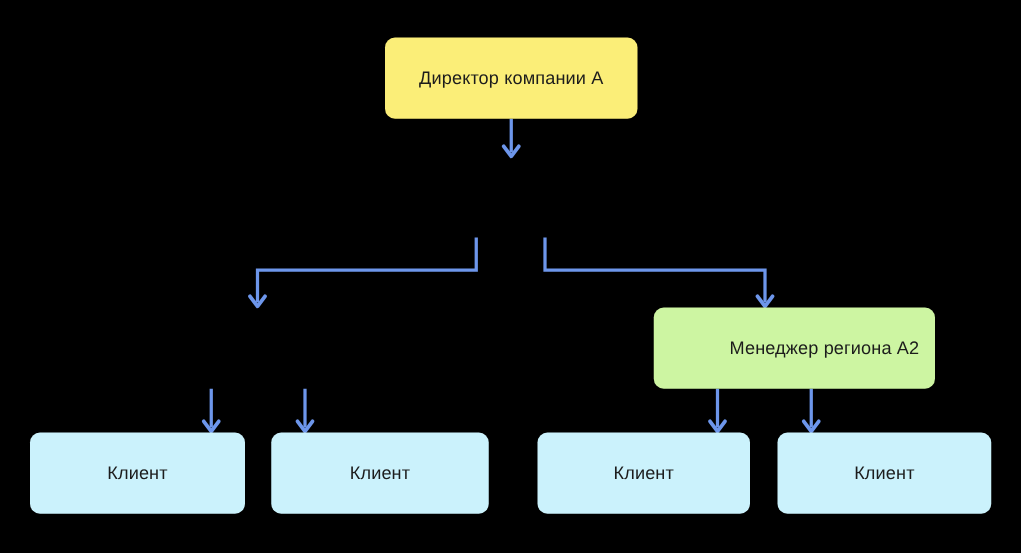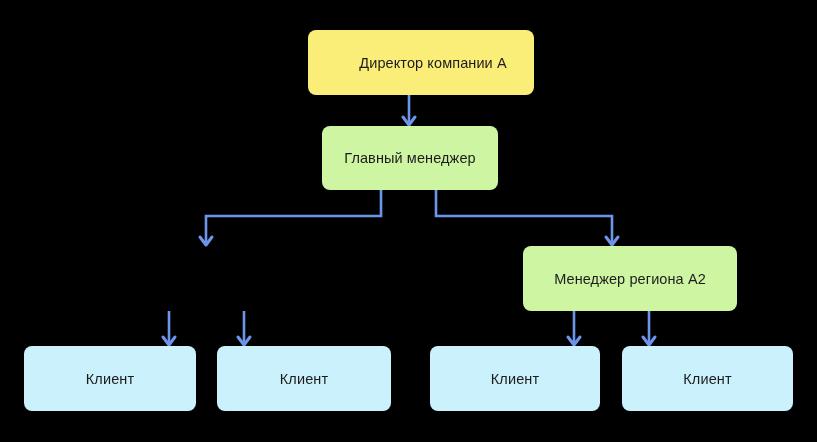--- a/index.html
+++ b/index.html
@@ -29,21 +29,21 @@
     display: flex; align-items: center; justify-content: center;
     text-align: center;
     color: var(--text, #1c1c1c);
     font-size: 14.5px;
     letter-spacing: 0.1px;
   }
   .node span { padding: 0 6px; }
   .n-director { left: 308px; top: 30px;  width: 202px; height: 65px; }
   .n-chief    { left: 322px; top: 126px; width: 176px; height: 64px; }
   .n-a1       { left: 119px; top: 246px; width: 176px; height: 65px; }
-  .n-a2       { left: 523px; top: 246px; width: 214px; height: 65px; }
+  .n-a2       { left: 523px; top: 246px; width: 177px; height: 65px; padding-left: 48px; }
   .n-c1       { left: 24px;  top: 346px; width: 172px; height: 65px; }
   .n-c2       { left: 217px; top: 346px; width: 174px; height: 65px; }
   .n-c3       { left: 430px; top: 346px; width: 170px; height: 65px; }
   .n-c4       { left: 622px; top: 346px; width: 171px; height: 65px; }
 </style>
 </head>
 <body>
 
 <div class="canvas">
 
@@ -78,27 +78,24 @@
       <path class="edge-line" d="M574,311 L574,342"></path>
       <polyline class="edge-head" points="568,337 574,345 580,337"></polyline>
     </g>
 
     <g>
       <path class="edge-line" d="M649,311 L649,342"></path>
       <polyline class="edge-head" points="643,337 649,345 655,337"></polyline>
     </g>
   </svg>
 
-  <div class="node n-director" style="background-color: rgb(251, 238, 120); padding-left: 24px;">
+  <div class="node n-director" style="background-color: rgb(251, 238, 120);">
     <span>Директор компании А</span>
   </div>
 
-  <div class="node n-chief" style="background-color: rgb(205, 245, 162);">
-    <span>Главный менеджер</span>
-  </div>
 
 
   <div class="node n-a2" style="background-color: rgb(205, 245, 162);">
     <span>Менеджер региона А2</span>
   </div>
 
   <div class="node n-c1" style="background-color: rgb(203, 242, 252);">
     <span>Клиент</span>
   </div>
 

